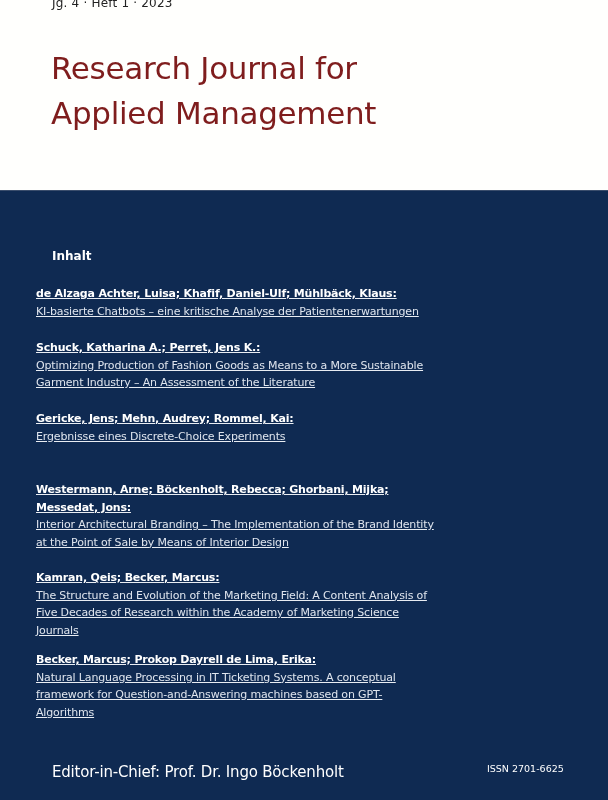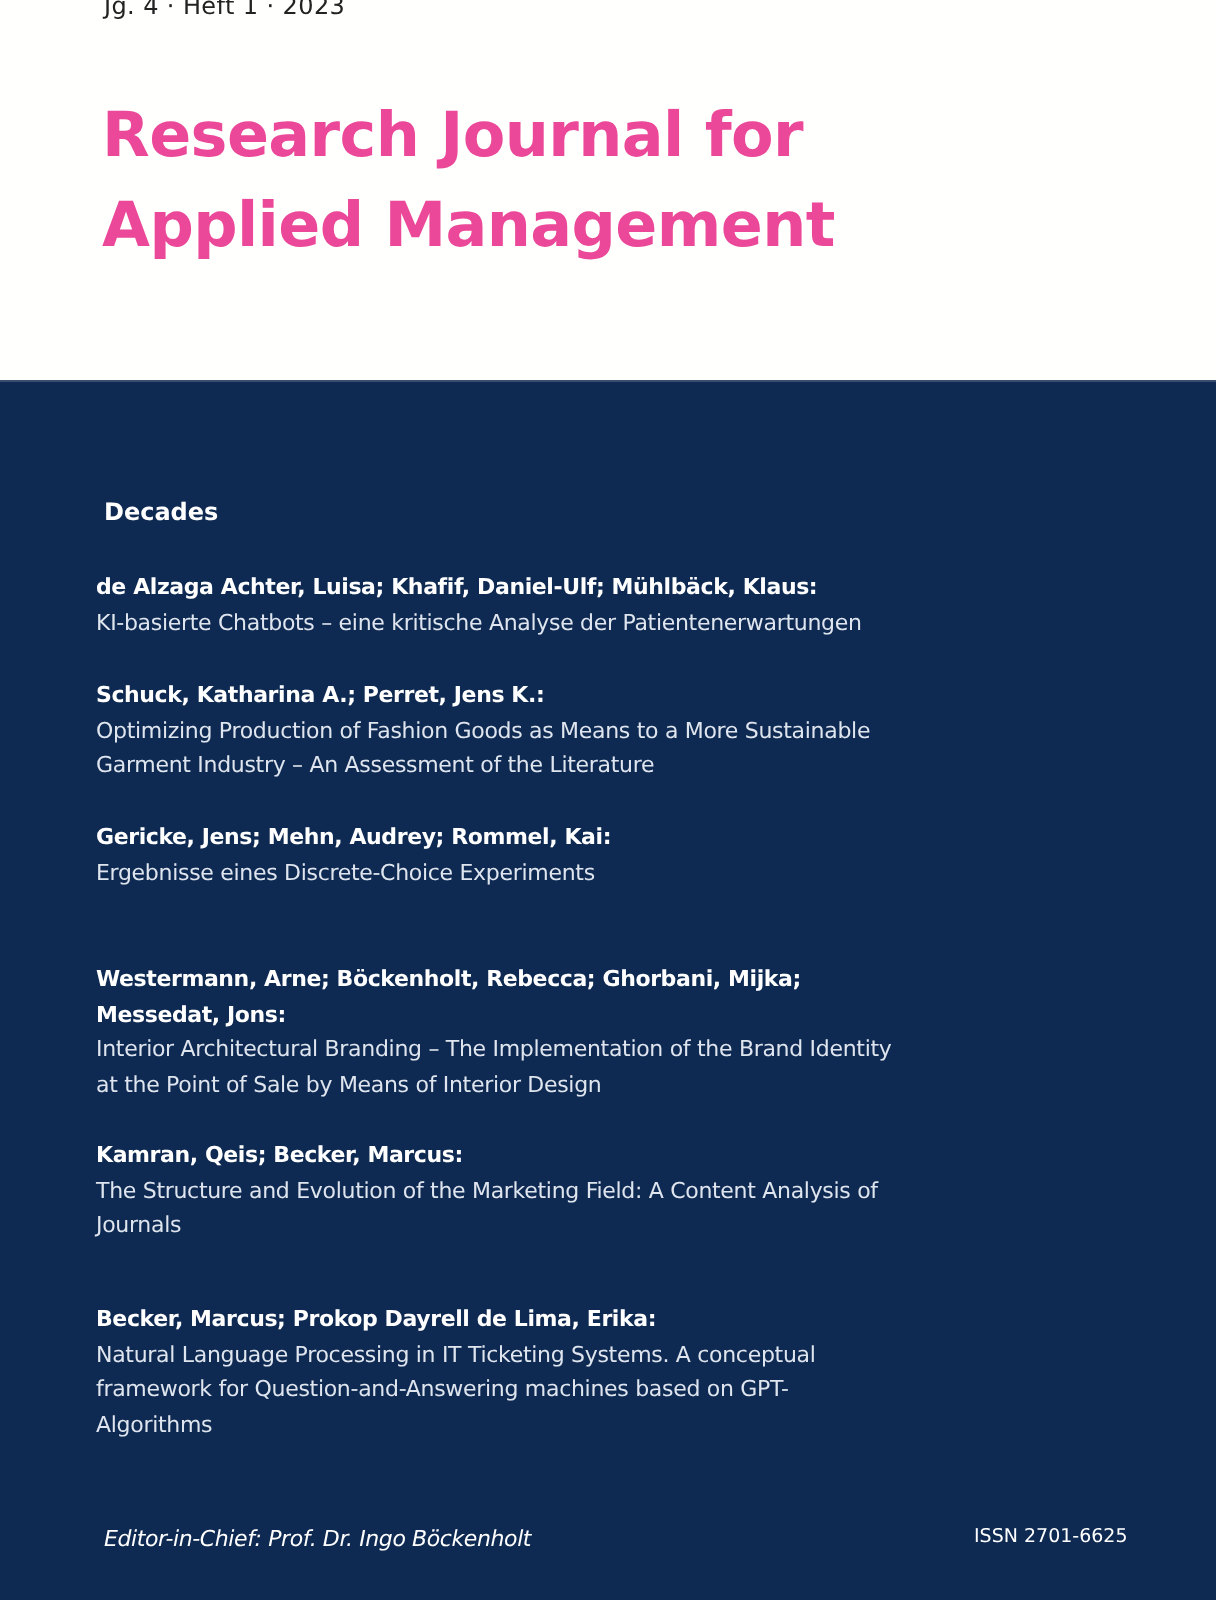--- a/index.html
+++ b/index.html
@@ -14,66 +14,66 @@
       background: #fffffd;
     }
     .issue {
       position: absolute; left: 52px; top: -4px;
       font-family: "DejaVu Sans", sans-serif;
       font-size: 12px; color: #222; letter-spacing: 0.2px;
     }
     .title {
       position: absolute; left: 51px; top: 46px;
       font-family: "DejaVu Sans", sans-serif;
-      font-weight: bold; font-size: 31px; line-height: 45px;
-      color: #ec4899; letter-spacing: -0.3px;
+      font-weight: normal; font-size: 31px; line-height: 45px;
+      color: #7f1d1d; letter-spacing: -0.3px;
     }
     .title div { white-space: nowrap; }
     .band {
       position: absolute; left: 0; top: 190px; width: 608px; height: 610px;
       background: #0f2a52;
       border-top: 1px solid #3a4d6c;
     }
     .toc-head {
       position: absolute; left: 52px; top: 249px;
       font-family: "DejaVu Sans", sans-serif;
       font-weight: bold; font-size: 12px; color: #ffffff;
     }
     .entry {
-      position: absolute; left: 48px; width: 440px;
+      position: absolute; left: 36px; width: 440px;
       font-family: "DejaVu Sans", sans-serif;
-      font-size: 11px; line-height: 17.5px; color: #e9edf3;
+      font-size: 11px; line-height: 17.5px; color: #e9edf3; text-decoration: underline;
     }
     .entry .auth { font-weight: bold; color: #ffffff; white-space: nowrap; letter-spacing: -0.2px; }
     .entry .ttl { color: #dfe5ee; letter-spacing: -0.15px; }
     .footer-left {
       position: absolute; left: 52px; top: 763px;
       font-family: "DejaVu Sans", sans-serif;
-      font-size: 11px; color: #ffffff; letter-spacing: -0.2px; font-style: italic;
+      font-size: 15px; color: #ffffff; letter-spacing: -0.2px;
     }
     .footer-right {
       position: absolute; left: 487px; top: 763px;
       font-family: "DejaVu Sans", sans-serif;
       font-size: 9.5px; color: #ffffff;
     }
   </style>
 </head>
 <body>
 
 <div class="top">
   <div class="issue">Jg. 4 · Heft 1 · 2023</div>
   <div class="title">
     <div>Research Journal for</div>
     <div>Applied Management</div>
   </div>
 </div>
 
 <div class="band"></div>
 
-<div class="toc-head">Decades</div>
+<div class="toc-head">Inhalt</div>
 
 <div class="entry" style="top:285px">
   <div class="auth">de Alzaga Achter, Luisa; Khafif, Daniel-Ulf; Mühlbäck, Klaus:</div>
   <div class="ttl">KI-basierte Chatbots – eine kritische Analyse der Patientenerwartungen</div>
 </div>
 
 <div class="entry" style="top:339px">
   <div class="auth">Schuck, Katharina A.; Perret, Jens K.:</div>
   <div class="ttl">Optimizing Production of Fashion Goods as Means to a More Sustainable</div>
   <div class="ttl">Garment Industry – An Assessment of the Literature</div>
@@ -87,20 +87,21 @@
 <div class="entry" style="top:481px">
   <div class="auth">Westermann, Arne; Böckenholt, Rebecca; Ghorbani, Mijka;</div>
   <div class="auth">Messedat, Jons:</div>
   <div class="ttl">Interior Architectural Branding – The Implementation of the Brand Identity</div>
   <div class="ttl">at the Point of Sale by Means of Interior Design</div>
 </div>
 
 <div class="entry" style="top:569px">
   <div class="auth">Kamran, Qeis; Becker, Marcus:</div>
   <div class="ttl">The Structure and Evolution of the Marketing Field: A Content Analysis of</div>
+  <div class="ttl">Five Decades of Research within the Academy of Marketing Science</div>
   <div class="ttl">Journals</div>
 </div>
 
 <div class="entry" style="top:651px">
   <div class="auth">Becker, Marcus; Prokop Dayrell de Lima, Erika:</div>
   <div class="ttl">Natural Language Processing in IT Ticketing Systems. A conceptual</div>
   <div class="ttl">framework for Question-and-Answering machines based on GPT-</div>
   <div class="ttl">Algorithms</div>
 </div>
 

